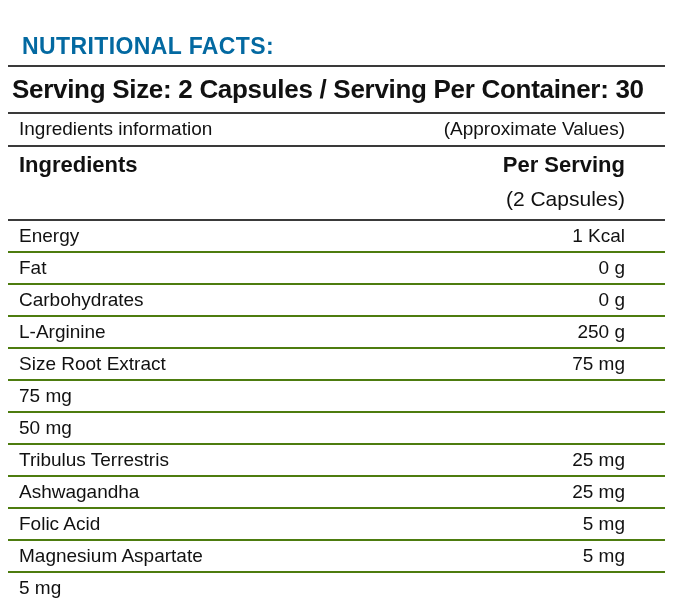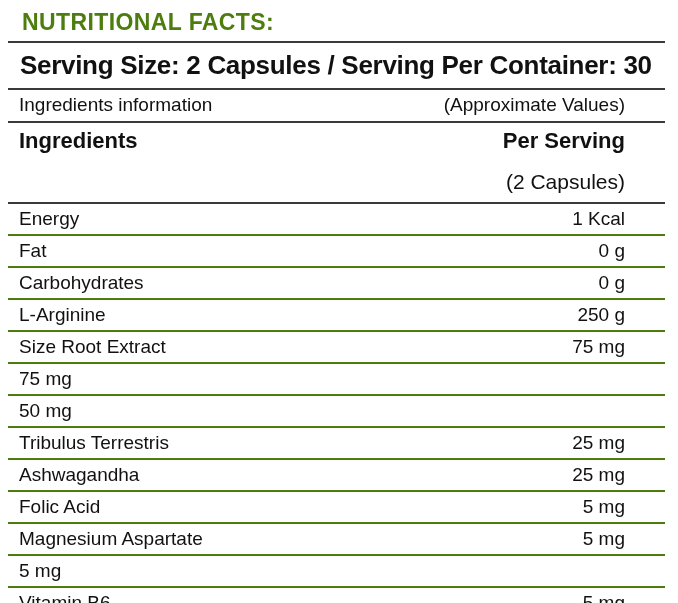--- a/index.html
+++ b/index.html
@@ -35,21 +35,20 @@
   }
   
   .serving-sec {
     padding: 7px 0 7px 4px;
   }
   .serving {
     font-size: 26px;
     font-weight: 700;
     letter-spacing: -0.3px;
     white-space: nowrap;
-    margin-left: 8px;
   }
   
   .info-sec {
     display: flex;
     justify-content: space-between;
     align-items: flex-start;
     padding: 4px 40px 5px 11px;
     font-size: 19px;
   }
   
@@ -61,21 +60,21 @@
     justify-content: space-between;
     align-items: baseline;
     font-size: 22px;
     font-weight: 700;
     text-align: right;
   }
   .colhead-sub {
     text-align: right;
     font-size: 21px;
     font-weight: 400;
-    margin-top: 16px;
+    margin-top: 9px;
   }
   
   .row {
     display: flex;
     justify-content: space-between;
     align-items: center;
     height: 32px;
     border-bottom: 2px solid #4d7c0f;
     padding: 0 40px 0 11px;
     font-size: 19px;
@@ -84,21 +83,21 @@
   .row-name { white-space: nowrap; }
   .row-value { white-space: nowrap; }
 </style>
 </head>
 <body>
 
 <div class="label-wrap">
   <div class="label">
 
     <div class="sec title-sec">
-      <div class="title" style="color: #4d7c0f;">NUTRITIONAL FACTS:</div>
+      <div class="title" style="color: #0369a1; margin-top: 24px;">NUTRITIONAL FACTS:</div>
     </div>
 
     <div class="sec serving-sec">
       <div class="serving">Serving Size: 2 Capsules / Serving Per Container: 30</div>
     </div>
 
     <div class="sec info-sec">
       <span>Ingredients information</span>
       <span>(Approximate Values)</span>
     </div>

